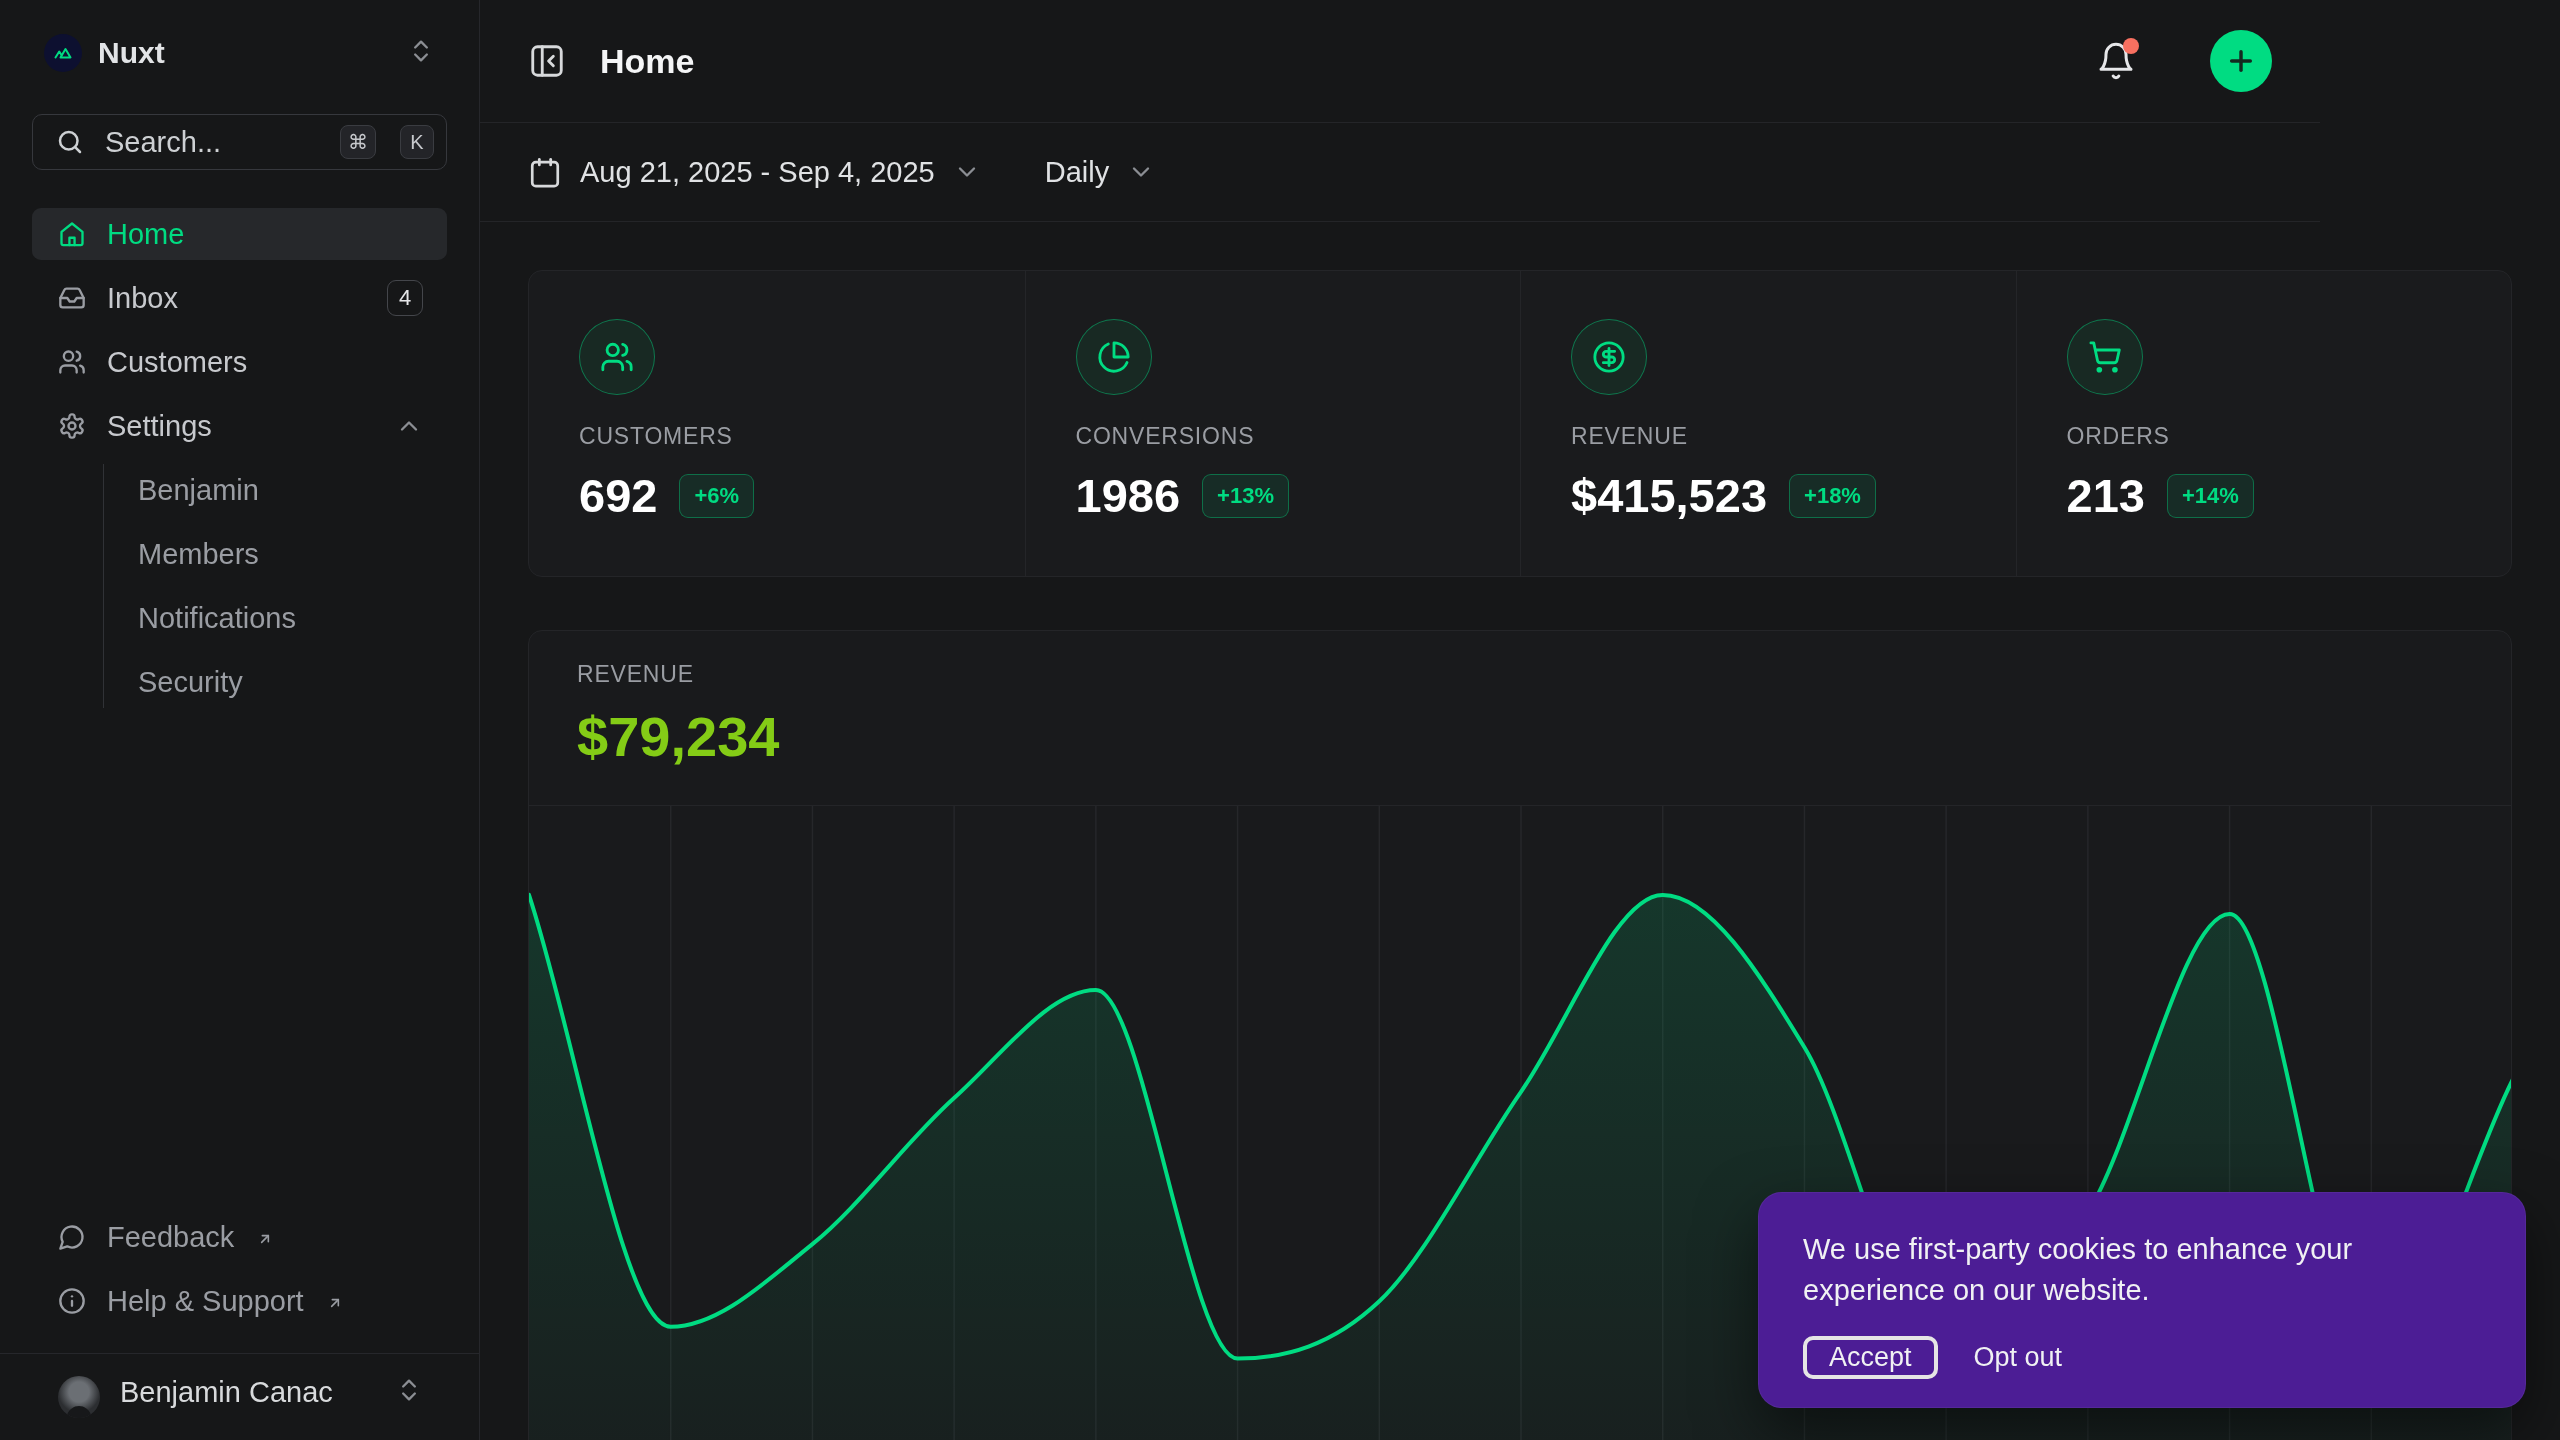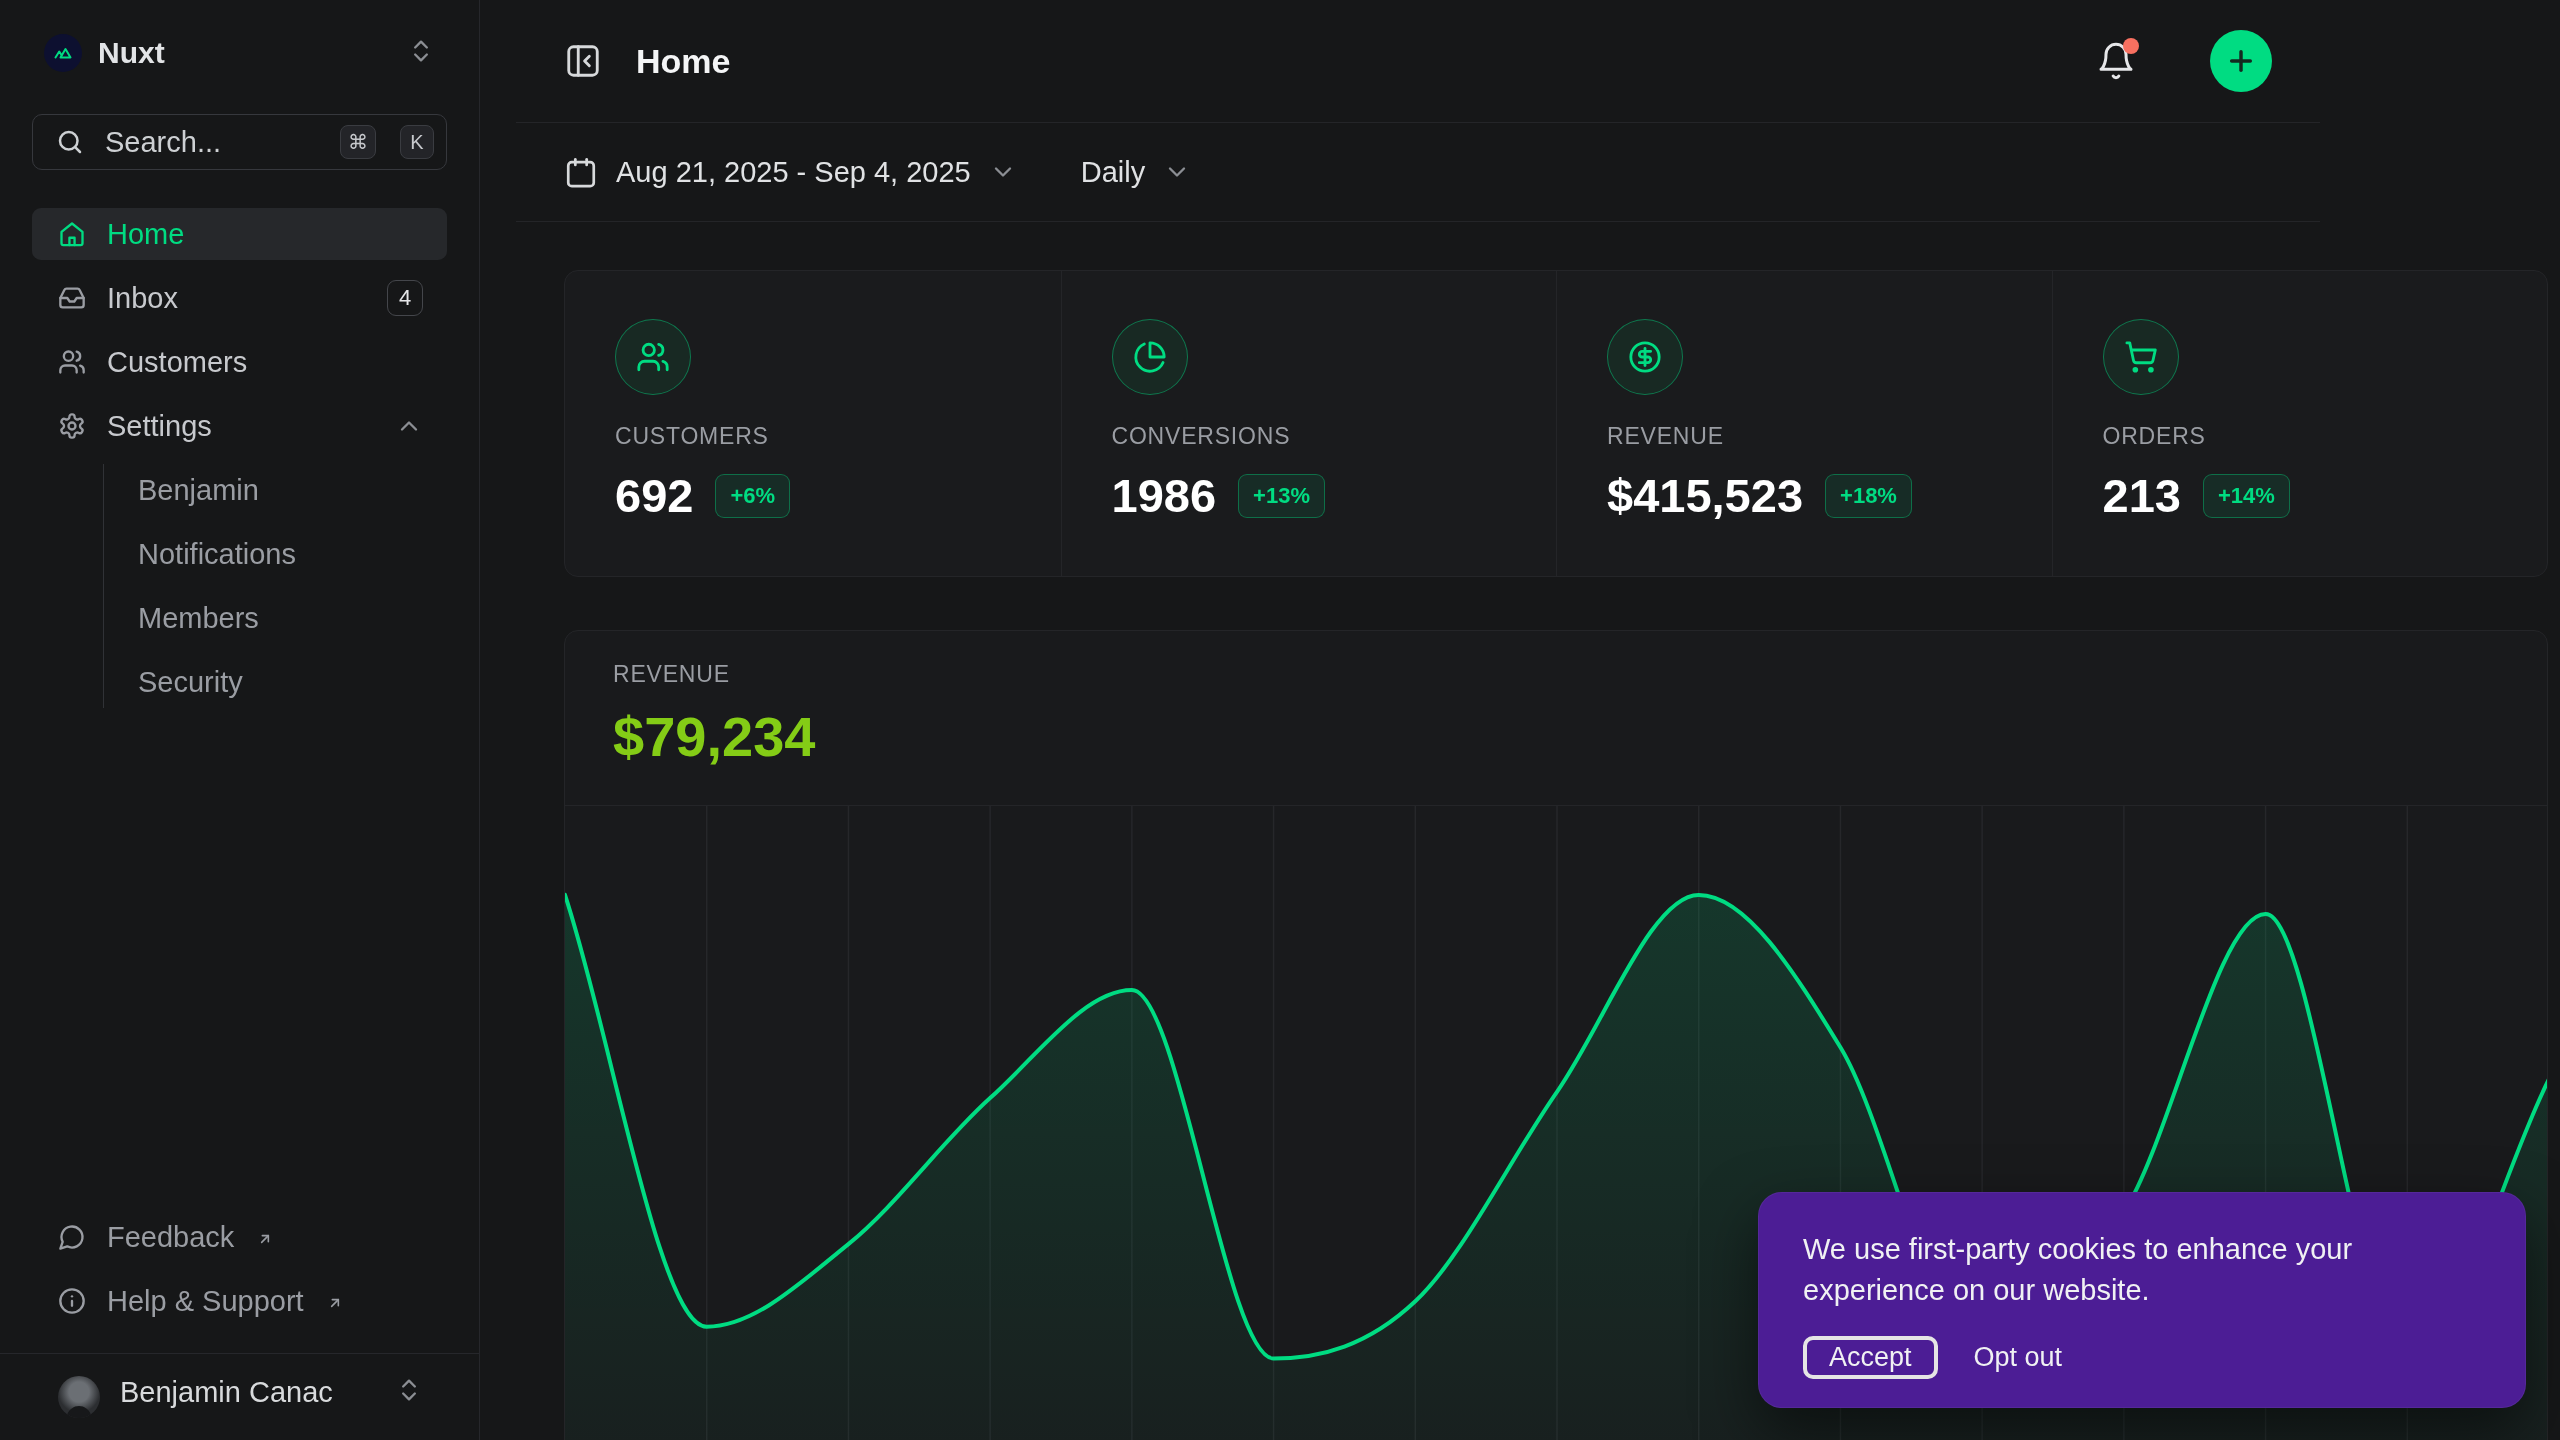--- a/index.html
+++ b/index.html
@@ -3,21 +3,21 @@
 <meta charset="utf-8">
 <style>
   * { margin:0; padding:0; box-sizing:border-box; }
   html,body { width:2560px; height:1440px; overflow:hidden; }
   body {
     background:#161718;
     color:#eef0f2;
     font-family:"Liberation Sans", sans-serif;
     -webkit-font-smoothing:antialiased;
   }
-  .app { display:flex; width:2320px; height:1440px; position:relative;gap:36px; }
+  .app { display:flex; width:2320px; height:1440px; position:relative; }
 
   
   .sidebar {
     width:480px; height:100%; flex:0 0 480px;
     border-right:1px solid #26272b;
     display:flex; flex-direction:column;
     background:#161718;
   }
   .team-row {
     display:flex; align-items:center; gap:16px;
@@ -246,24 +246,24 @@
               <path d="m6 15 6-6 6 6"></path>
             </svg>
         </span>
       </div>
 
       <div class="subnav">
         <div class="subnav-item">
             <span>Benjamin</span>
           </div>
         <div class="subnav-item">
+            <span>Members</span>
+          </div>
+        <div class="subnav-item">
             <span>Notifications</span>
-          </div>
-        <div class="subnav-item">
-            <span>Members</span>
           </div>
         <div class="subnav-item">
             <span>Security</span>
           </div>
       </div>
     </nav>
 
     <div class="sidebar-spacer"></div>
 
     <div class="side-links">

